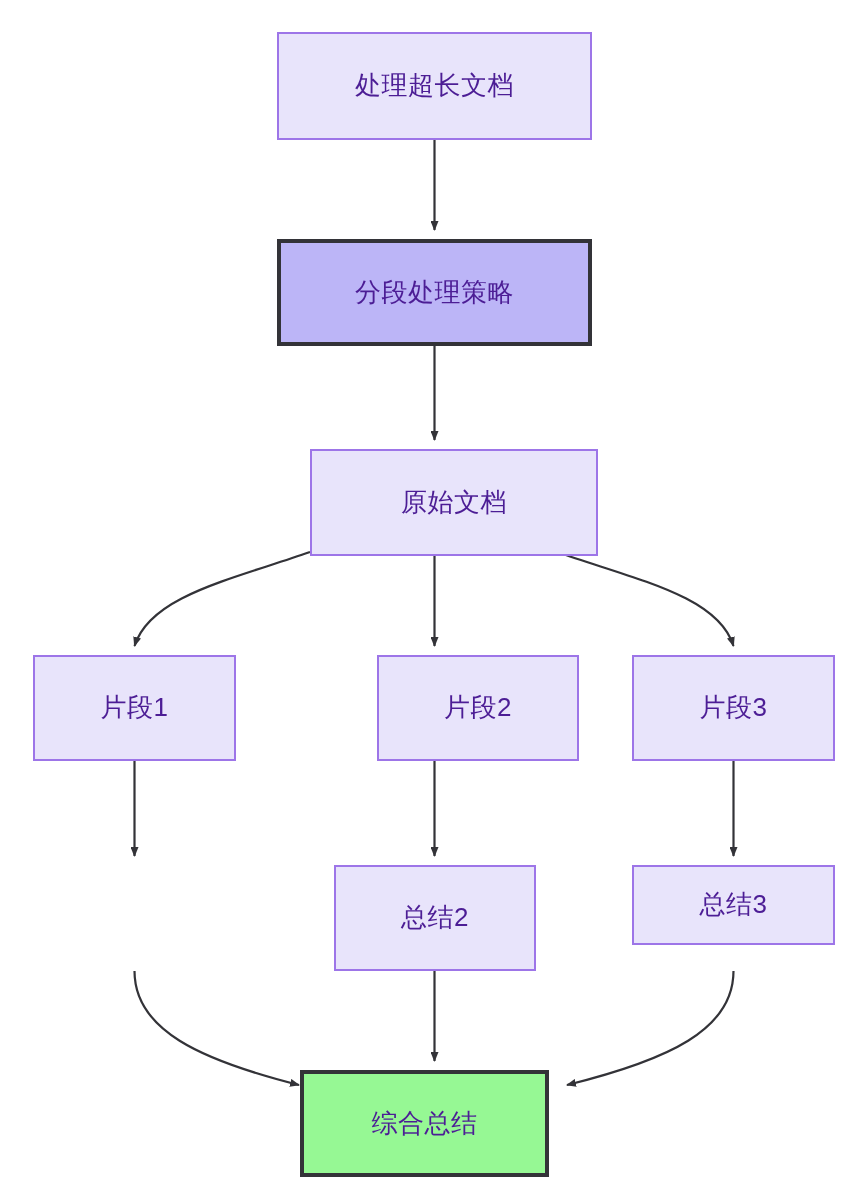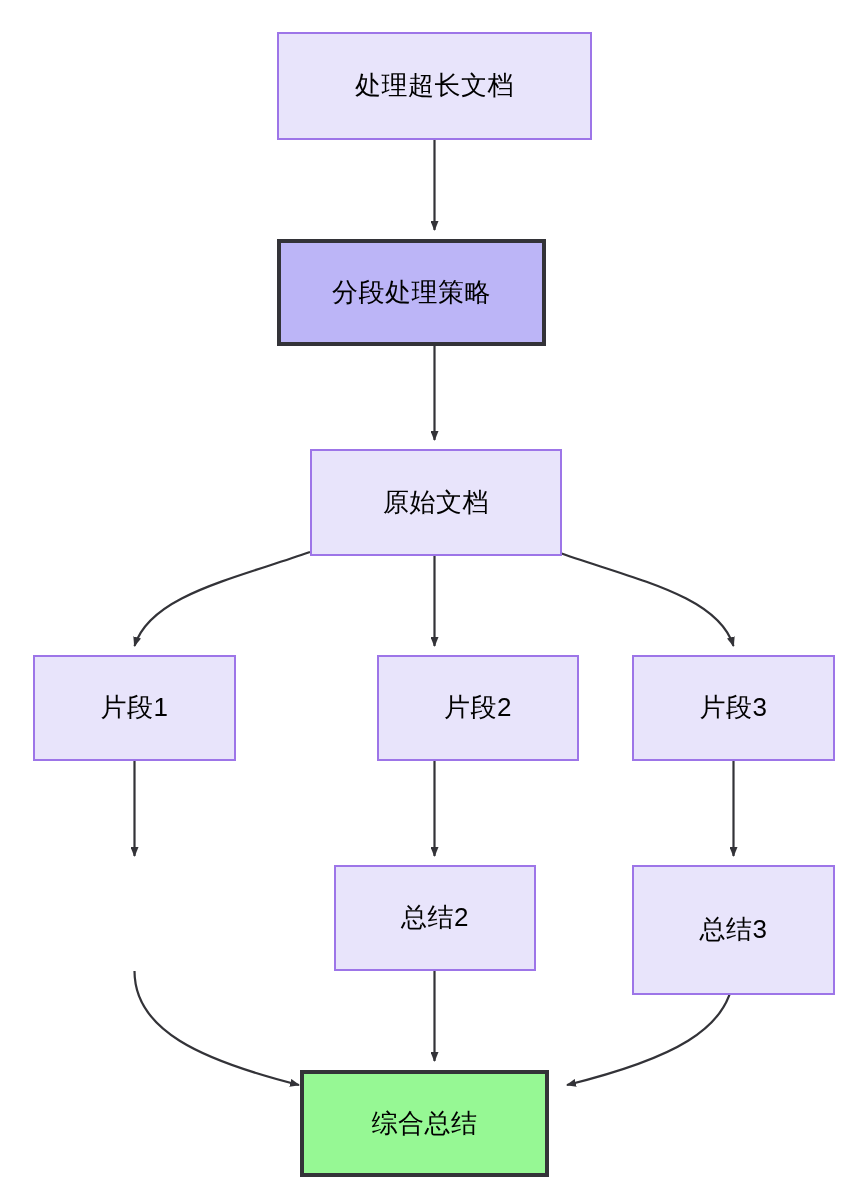--- a/index.html
+++ b/index.html
@@ -25,21 +25,21 @@
     height: 1196px;
     pointer-events: none;
   }
   .node {
     position: absolute;
     box-sizing: border-box;
     display: flex;
     align-items: center;
     justify-content: center;
     text-align: center;
-    color: #000000;
+    color: #4c1d95;
     font-size: 26px;
     line-height: 1.2;
     letter-spacing: 0.5px;
     white-space: nowrap;
   }
   .node-default {
     background: #e8e4fb;
     border: 2px solid #9d75e8;
   }
   .node-highlight {
@@ -77,46 +77,46 @@
         <path d="M 134.5 971 C 134.5 1030 200 1060 299 1085" marker-end="url(#arrowhead)"></path>
         <path d="M 434.5 971 L 434.5 1061" marker-end="url(#arrowhead)"></path>
         <path d="M 733.5 971 C 733.5 1030 668 1060 567 1085" marker-end="url(#arrowhead)"></path>
       </g>
   </svg>
 
   <div class="node node-default" style="left: 277px; top: 32px; width: 315px; height: 108px; background: rgb(232, 228, 251); border-color: rgb(157, 117, 232);">
     <span class="node-label">处理超长文档</span>
   </div>
 
-  <div class="node node-highlight" style="left: 277px; top: 239px; width: 269px; height: 107px; background: rgb(188, 181, 247); border-color: rgb(51, 51, 56);">
+  <div class="node node-highlight" style="left: 277px; top: 239px; width: 315px; height: 107px; background: rgb(188, 181, 247); border-color: rgb(51, 51, 56);">
     <span class="node-label">分段处理策略</span>
   </div>
 
-  <div class="node node-default" style="left: 310px; top: 449px; width: 252px; height: 107px; background: rgb(232, 228, 251); border-color: rgb(157, 117, 232);">
+  <div class="node node-default" style="left: 310px; top: 449px; width: 288px; height: 107px; background: rgb(232, 228, 251); border-color: rgb(157, 117, 232);">
     <span class="node-label">原始文档</span>
   </div>
 
   <div class="node node-default" style="left: 33px; top: 655px; width: 203px; height: 106px; background: rgb(232, 228, 251); border-color: rgb(157, 117, 232);">
     <span class="node-label">片段1</span>
   </div>
 
   <div class="node node-default" style="left: 334px; top: 655px; width: 202px; height: 106px; background: rgb(232, 228, 251); border-color: rgb(157, 117, 232); margin-left: 43px;">
     <span class="node-label">片段2</span>
   </div>
 
   <div class="node node-default" style="left: 632px; top: 655px; width: 203px; height: 106px; background: rgb(232, 228, 251); border-color: rgb(157, 117, 232);">
     <span class="node-label">片段3</span>
   </div>
 
 
   <div class="node node-default" style="left: 334px; top: 865px; width: 202px; height: 106px; background: rgb(232, 228, 251); border-color: rgb(157, 117, 232);">
     <span class="node-label">总结2</span>
   </div>
 
-  <div class="node node-default" style="left: 632px; top: 865px; width: 203px; height: 130px; background: rgb(232, 228, 251); border-color: rgb(157, 117, 232);">
+  <div class="node node-default" style="left: 632px; top: 865px; width: 203px; height: 80px; background: rgb(232, 228, 251); border-color: rgb(157, 117, 232);">
     <span class="node-label">总结3</span>
   </div>
 
   <div class="node node-result" style="left: 300px; top: 1070px; width: 249px; height: 107px; background: rgb(150, 248, 148); border-color: rgb(51, 51, 56);">
     <span class="node-label">综合总结</span>
   </div>
 
 </div>
 
 </body></html>

